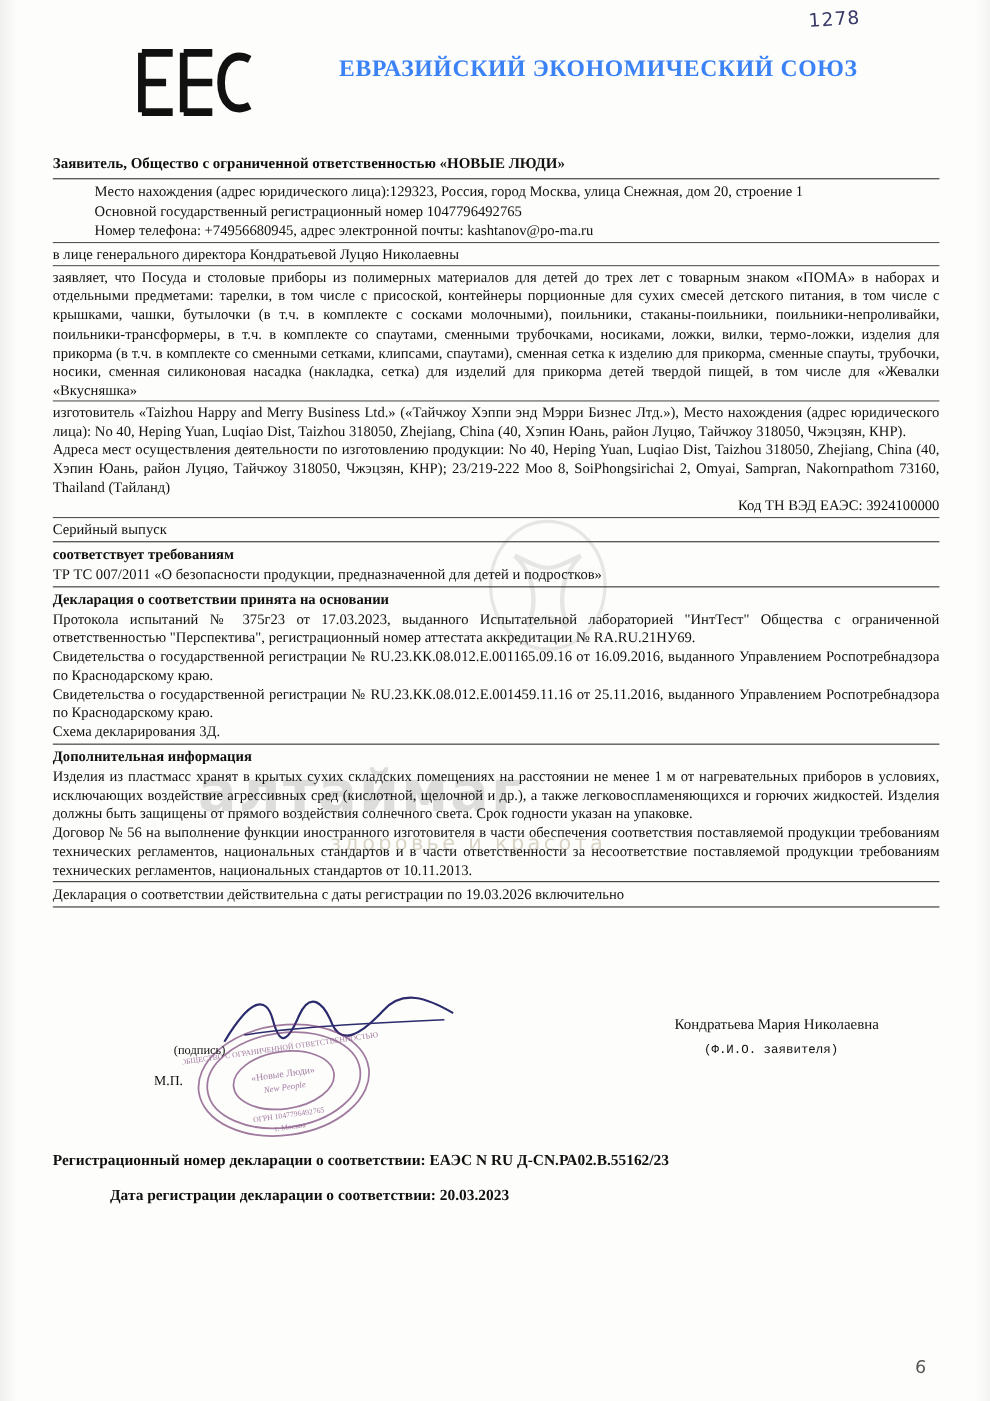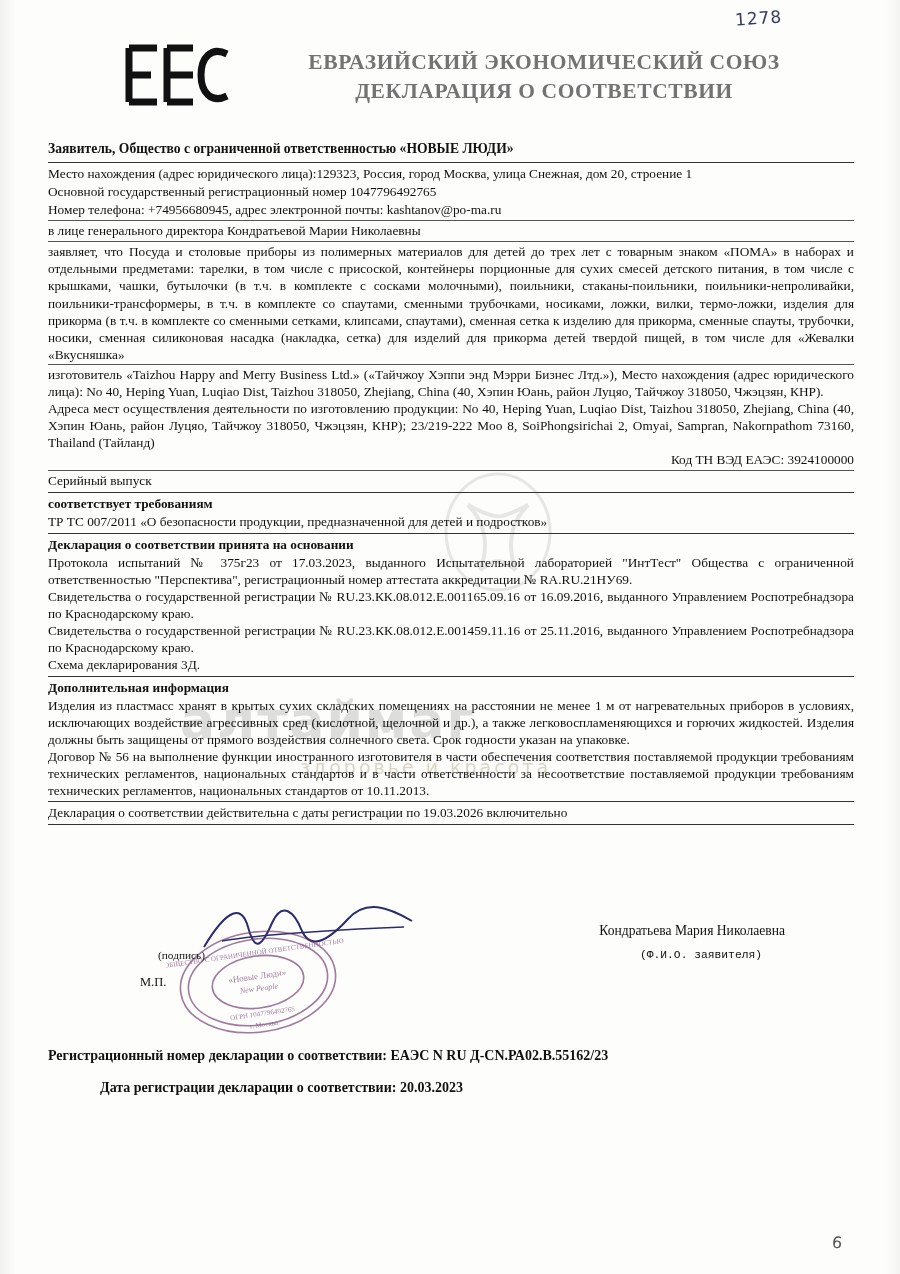--- a/index.html
+++ b/index.html
@@ -71,32 +71,33 @@
     right: 0;
     top: 6px;
     text-align: center;
   }
   .title-line {
     font-family: "Liberation Serif", serif;
     font-weight: bold;
     font-size: 21.5px;
     letter-spacing: 0.6px;
     line-height: 1.35;
-    color: #737373;
+    color: #3b82f6;
   }
   .content {
     position: absolute;
     top: 140px;
     left: 48px;
     width: 806px;
     font-size: 13.3px;
     line-height: 1.28;
   }
   .sect {
     position: relative;
+    margin-left: 38px;
   }
   .rule {
     border-top: 1px solid #333;
     margin: 2px 0 2px 0;
     height: 0;
   }
   .rule-light {
     border-top: 1px solid #555;
     margin: 1px 0;
     height: 0;
@@ -153,21 +154,21 @@
   }
   .sig-area {
     position: absolute;
     top: 905px;
     left: 48px;
     width: 806px;
     height: 140px;
   }
   .sig-name {
     position: absolute;
-    right: 69px;
+    right: 55px;
     top: 18px;
     font-size: 13.6px;
   }
   .sig-caption-right {
     position: absolute;
     right: 92px;
     top: 44px;
     font-size: 11.3px;
     font-family: Liberation Mono, monospace;
   }
@@ -240,39 +241,38 @@
   <div class="header">
     <div class="eac-mark">
       <svg viewBox="0 0 110 62" width="110" height="62">
         <path d="M6 4 L6 58 M6 4 L34 4 M6 31 L28 31 M6 58 L34 58" stroke="#111" stroke-width="7" fill="none"></path>
         <path d="M44 4 L44 58 M44 31 L70 31 M44 4 L70 4 M44 58 L70 58" stroke="#111" stroke-width="7" fill="none" transform="translate(0,0)"></path>
         <path d="M104 10 C88 2, 78 14, 78 31 C78 48, 88 60, 104 52" stroke="#111" stroke-width="7" fill="none"></path>
       </svg>
     </div>
     <div class="title-block">
       <div class="title-line">ЕВРАЗИЙСКИЙ ЭКОНОМИЧЕСКИЙ СОЮЗ</div>
-      <div class="title-line">ДЕКЛАРАЦИЯ О СООТВЕТСТВИИ</div>
     </div>
   </div>
 
   <div class="content">
 
     <div class="applicant">
       <span>Заявитель,</span>
       <span>Общество с ограниченной ответственностью «НОВЫЕ ЛЮДИ»</span>
     </div>
     <div class="rule"></div>
 
     <div class="sect">
       <p class="line">Место нахождения (адрес юридического лица):129323, Россия, город Москва, улица Снежная, дом 20, строение 1</p>
       <p class="line">Основной государственный регистрационный номер 1047796492765</p>
       <p class="line">Номер телефона: +74956680945, адрес электронной почты: kashtanov@po-ma.ru</p>
     </div>
     <div class="rule-light"></div>
-    <p class="line">в лице генерального директора Кондратьевой Марии Николаевны</p>
+    <p class="line">в лице генерального директора Кондратьевой Луцяо Николаевны</p>
     <div class="rule-light"></div>
 
     <div class="block-just">
       <p><span class="nowrap">заявляет, что</span> <span>Посуда и столовые приборы из полимерных материалов для детей до трех лет с товарным знаком «ПОМА» в наборах и отдельными предметами: тарелки, в том числе с присоской, контейнеры порционные для сухих смесей детского питания, в том числе с крышками, чашки, бутылочки (в т.ч. в комплекте с сосками молочными), поильники, стаканы-поильники, поильники-непроливайки, поильники-трансформеры, в т.ч. в комплекте со спаутами, сменными трубочками, носиками, ложки, вилки, термо-ложки, изделия для прикорма (в т.ч. в комплекте со сменными сетками, клипсами, спаутами), сменная сетка к изделию для прикорма, сменные спауты, трубочки, носики, сменная силиконовая насадка (накладка, сетка) для изделий для прикорма детей твердой пищей, в том числе для «Жевалки «Вкусняшка»</span></p>
     </div>
     <div class="rule-light"></div>
 
     <div class="block-just">
       <p><span>изготовитель</span> <span>«Taizhou Happy and Merry Business Ltd.» («Тайчжоу Хэппи энд Мэрри Бизнес Лтд.»), Место нахождения (адрес юридического лица): No 40, Heping Yuan, Luqiao Dist, Taizhou 318050, Zhejiang, China (40, Хэпин Юань, район Луцяо, Тайчжоу 318050, Чжэцзян, КНР).</span></p>
       <p>Адреса мест осуществления деятельности по изготовлению продукции: No 40, Heping Yuan, Luqiao Dist, Taizhou 318050, Zhejiang, China (40, Хэпин Юань, район Луцяо, Тайчжоу 318050, Чжэцзян, КНР); 23/219-222 Moo 8, SoiPhongsirichai 2, Omyai, Sampran, Nakornpathom 73160, Thailand (Тайланд)</p>

